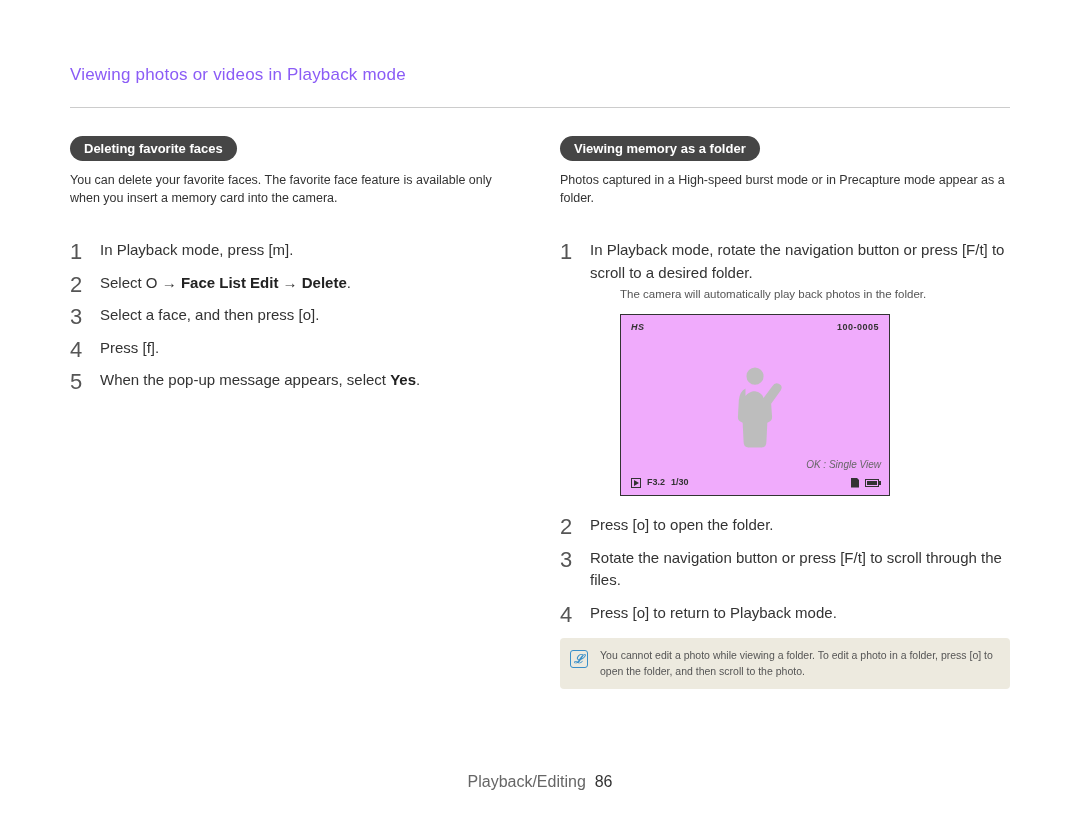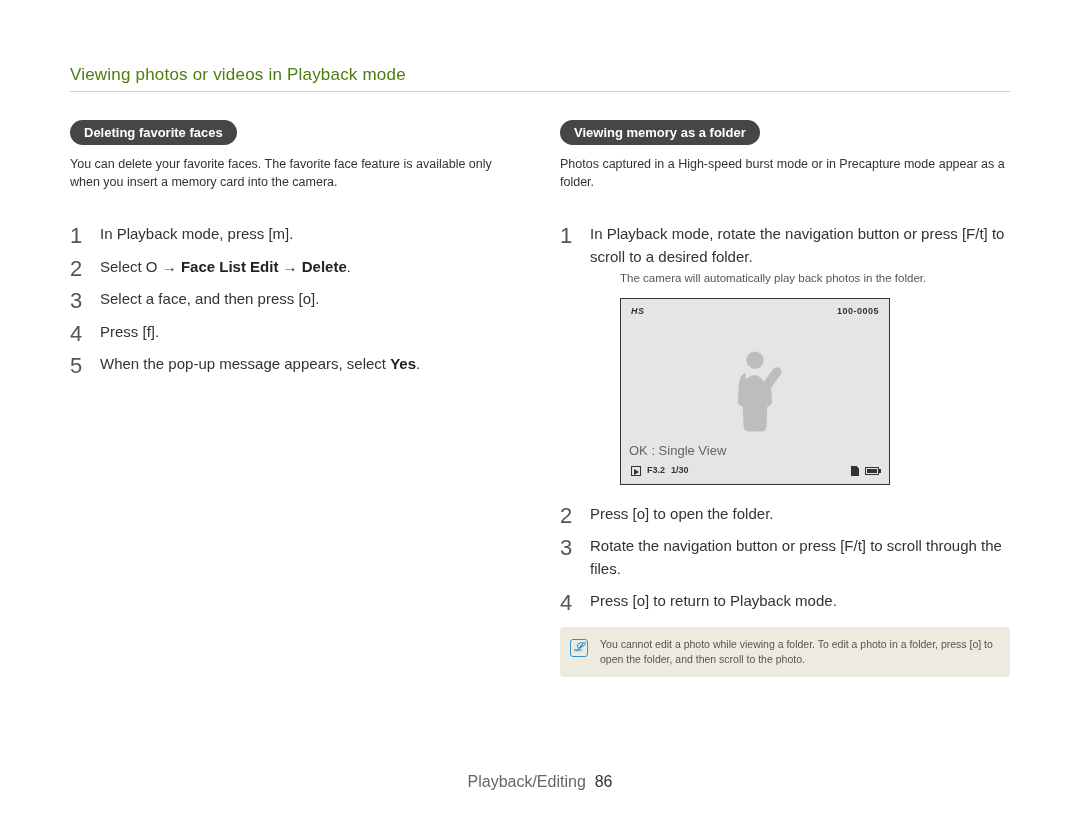--- a/index.html
+++ b/index.html
@@ -9,23 +9,23 @@
     width: 1080px;
     height: 815px;
     background: #fff;
     color: #222;
     padding: 65px 70px 30px 70px;
     position: relative;
     font-size: 13.5px;
   }
   .page-title {
     font-size: 17px;
-    color: #4d7c0f;
-    font-weight: 300;
-    margin-bottom: 6px;
+    color: #8b5cf6;
+    font-weight: 300;
+    margin-bottom: 22px;
     letter-spacing: 0.2px;
   }
   hr.under-title { border: none; border-top: 1px solid #ccc; margin-bottom: 28px; }
   .columns { display: flex; gap: 40px; }
   .col { flex: 1; }
   .pill {
     display: inline-block;
     background: #464646;
     color: #fff;
     font-size: 13px;
@@ -56,35 +56,35 @@
     color: #555;
     font-family: "Helvetica Neue", Arial, sans-serif;
   }
   .bold { font-weight: 700; color: #222; }
   .subnote { font-size: 11.5px; color: #555; line-height: 1.4; margin-left: 30px; margin-top: 2px; margin-bottom: 12px; }
 
   
   .screen {
     width: 270px;
     border: 1.5px solid #333;
-    background: #e5e5e5;
+    background: #f0abfc;
     margin: 9px 0 18px 30px;
     padding: 6px 8px 4px 8px;
     position: relative;
   }
   .screen .toprow { display:flex; justify-content:space-between; align-items:center; font-size:9px; font-weight:bold; letter-spacing:0.5px; padding: 0 2px 2px 2px;}
   .screen .viewport {
     position: relative;
     height: 118px;
     display:flex; align-items:flex-end; justify-content:center;
   }
   .screen .sil {
     width: 58px; height: 95px; position: relative;
   }
-  .screen .oktxt { text-align:left; font-size:13px; color:#666; margin-top:2px; }
+  .screen .oktxt { text-align:right; font-size:10px; color:#666; margin-top:2px;font-style:italic; }
   .screen .botrow { display:flex; justify-content:space-between; align-items:center; font-size:9px; font-weight:bold; padding: 4px 2px 2px 2px;}
   .screen .botrow .left, .screen .botrow .right { display:flex; gap:6px; align-items:center;}
   .play-icon { display:inline-block; width:10px; height:10px; border:1px solid #333; position:relative;}
   .play-icon::after { content:""; position:absolute; left:2px; top:1.5px; border-left:5px solid #333; border-top:3px solid transparent; border-bottom:3px solid transparent;}
   .sd-icon { display:inline-block; width:8px; height:10px; background:#333; clip-path: polygon(0 0, 70% 0, 100% 25%, 100% 100%, 0 100%);}
   .batt-icon { display:inline-block; width:14px; height:8px; border:1px solid #333; position:relative;}
   .batt-icon::after{content:"";position:absolute;right:-3px;top:1px;width:2px;height:4px;background:#333;}
   .batt-icon::before{content:"";position:absolute;left:1px;top:1px;width:10px;height:4px;background:#333;}
 
   .note-box {

